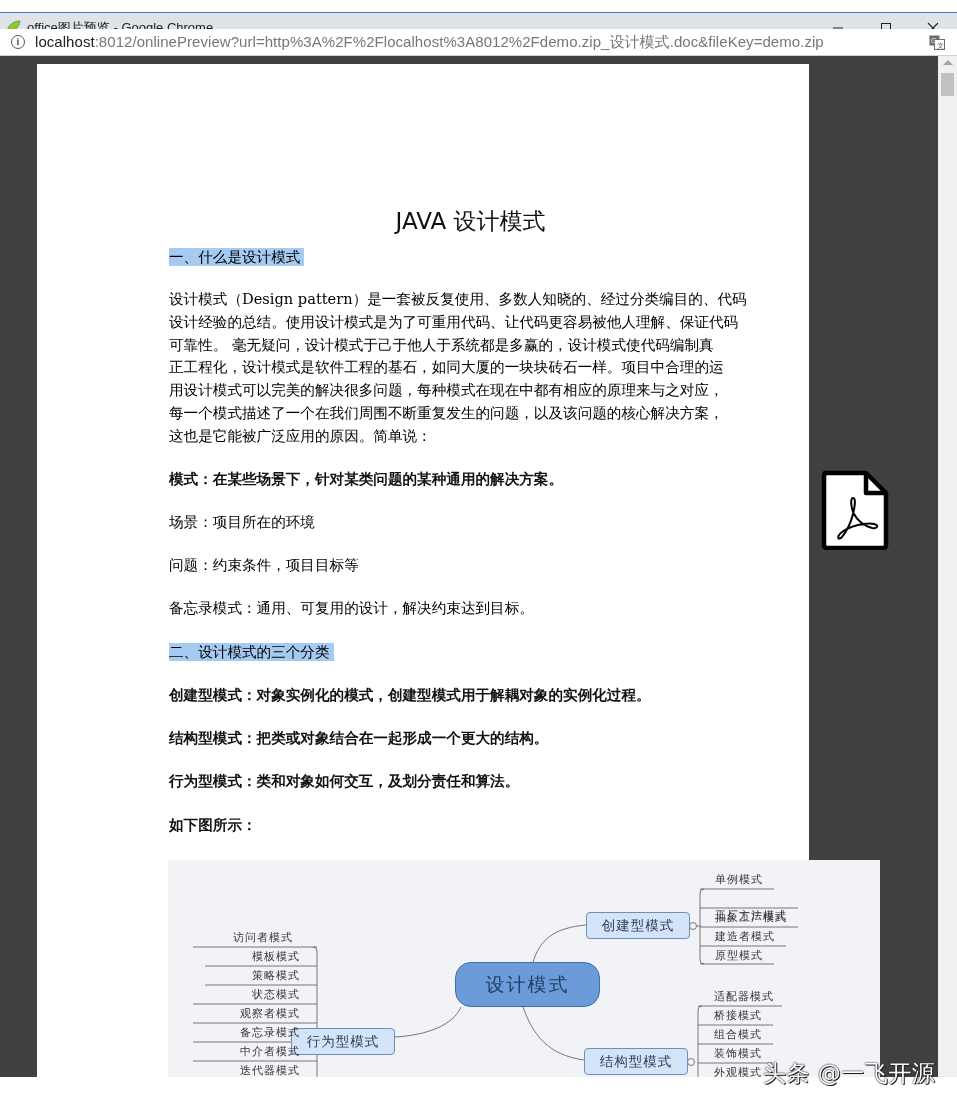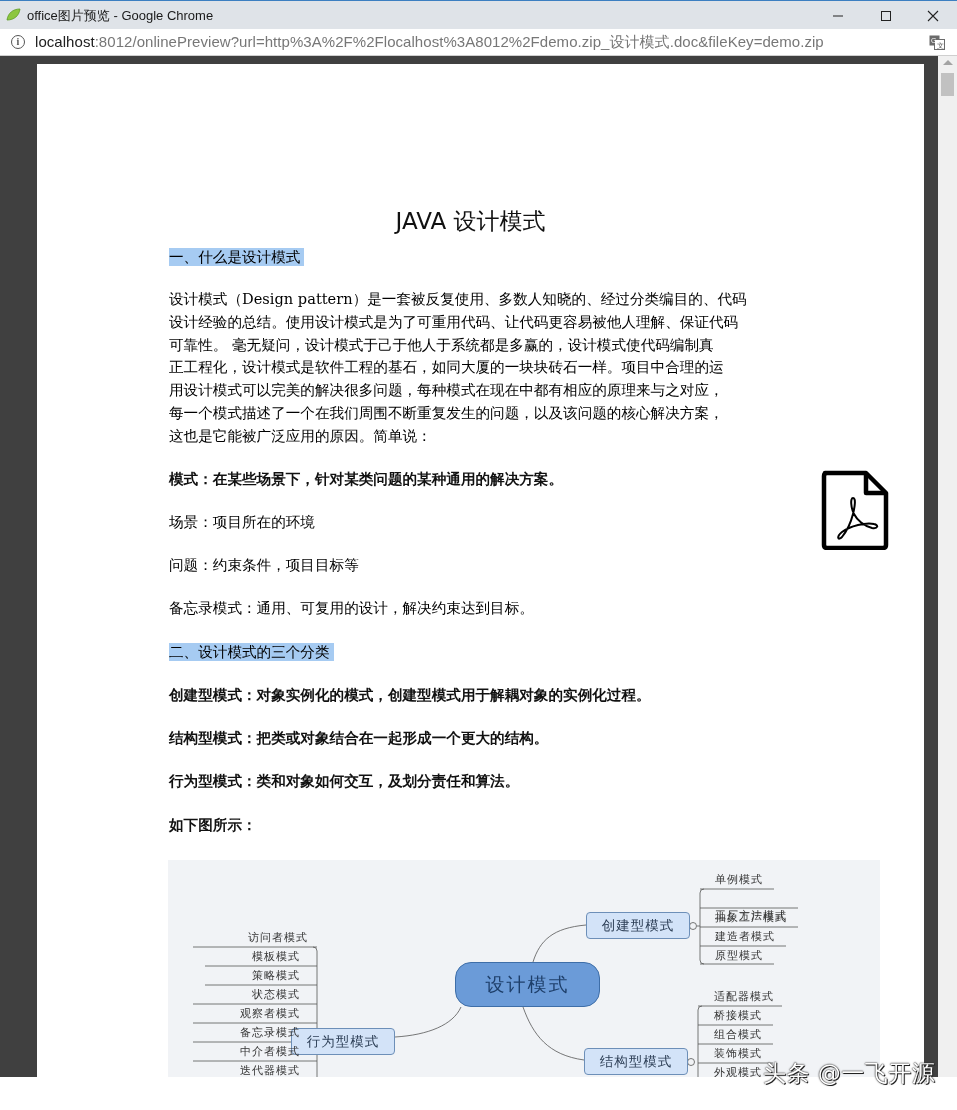--- a/index.html
+++ b/index.html
@@ -1,41 +1,41 @@
 <!DOCTYPE html>
 <html><head>
 <meta charset="utf-8">
 <style>
   * { box-sizing: border-box; margin: 0; padding: 0; }
   html, body { width: 957px; height: 1110px; overflow: hidden; background: #ffffff; }
   body { font-family: "DejaVu Sans", "Liberation Sans", sans-serif; position: relative; }
 
   
-  .titlebar { position: absolute; left: 0; top: 0; width: 957px; height: 29px; background: #dfe3e8; border-top: 1px solid #3c7fc1; display: flex; align-items: center; }
+  .titlebar { position: absolute; left: 0; top: 12px; width: 957px; height: 29px; background: #dfe3e8; border-top: 1px solid #3c7fc1; display: flex; align-items: center; }
   .app-icon { position: absolute; left: 6px; top: 7px; width: 15px; height: 13px; }
   .title-text { position: absolute; left: 27px; top: 6px; font-size: 13px; color: #1a1a1a; font-family: "Liberation Sans", sans-serif; }
   .win-btn { position: absolute; top: 0; width: 46px; height: 29px; display: flex; align-items: center; justify-content: center; color: #222; }
   .win-min { left: 815px; }
   .win-max { left: 863px; }
   .win-close { left: 910px; }
 
   
   .addressbar { position: absolute; left: 0; top: 29px; width: 957px; height: 27px; background: #ffffff; border-bottom: 1px solid #cfcfcf; }
   .info-icon { position: absolute; left: 11px; top: 6px; width: 14px; height: 14px; border: 1.4px solid #555; border-radius: 50%; font-size: 10px; line-height: 11px; text-align: center; color: #555; font-family: "Liberation Serif", serif; font-weight: bold; }
   .url { position: absolute; left: 35px; top: 4px; font-size: 15px; color: #777; font-family: "Liberation Sans", sans-serif; white-space: nowrap; letter-spacing: 0.05px; }
   .url .host { color: #202020; }
   .translate-icon { position: absolute; left: 929px; top: 6px; width: 16px; height: 15px; }
 
   
   .viewer { position: absolute; left: 0; top: 56px; width: 957px; height: 1021px; background: #404040; overflow: hidden; }
   .scrollbar { position: absolute; left: 938px; top: 0; width: 19px; height: 1021px; background: #f0f0f0; }
   .scroll-up { position: absolute; left: 5px; top: 4px; width: 0; height: 0; border-left: 5px solid transparent; border-right: 5px solid transparent; border-bottom: 5px solid #a3a3a3; }
   .scroll-thumb { position: absolute; left: 3px; top: 17px; width: 13px; height: 23px; background: #c1c1c1; }
 
-  .page { position: absolute; left: 37px; top: 8px; width: 887px; height: 1020px; background: #ffffff; }
+  .page { position: absolute; left: 37px; top: 8px; width: 772px; height: 1020px; background: #ffffff; }
 
   .doc-title { position: absolute; left: 0; width: 867px; top: 142px; text-align: center; font-size: 23px; color: #111; font-family: "DejaVu Sans", sans-serif; }
 
   .para { position: absolute; left: 132px; font-family: "DejaVu Serif", serif; font-size: 14.6px; color: #000000; white-space: nowrap; }
   .highlight { background: #a6cbf2; padding: 0 4px 1px 0; }
   .bold { font-weight: bold; color: #111; }
   .body-para { line-height: 22.8px; }
 
   .pdf-icon { position: absolute; left: 783px; top: 406px; width: 70px; height: 80px; }
 
@@ -168,21 +168,21 @@
       <div class="mm-leaf" style="left:547px; top:50px;">抽象工厂模式</div>
       <div class="mm-leaf" style="left:547px; top:69px;">建造者模式</div>
       <div class="mm-leaf" style="left:547px; top:88px;">原型模式</div>
 
       <div class="mm-leaf" style="left:546px; top:129px;">适配器模式</div>
       <div class="mm-leaf" style="left:546px; top:148px;">桥接模式</div>
       <div class="mm-leaf" style="left:546px; top:167px;">组合模式</div>
       <div class="mm-leaf" style="left:546px; top:186px;">装饰模式</div>
       <div class="mm-leaf" style="left:546px; top:205px;">外观模式</div>
 
-      <div class="mm-leaf right-align" style="left:52px; top:70px;">访问者模式</div>
+      <div class="mm-leaf right-align" style="left:37px; top:70px;">访问者模式</div>
       <div class="mm-leaf right-align" style="left:44px; top:89px;">模板模式</div>
       <div class="mm-leaf right-align" style="left:44px; top:108px;">策略模式</div>
       <div class="mm-leaf right-align" style="left:44px; top:127px;">状态模式</div>
       <div class="mm-leaf right-align" style="left:44px; top:146px;">观察者模式</div>
       <div class="mm-leaf right-align" style="left:44px; top:165px;">备忘录模式</div>
       <div class="mm-leaf right-align" style="left:44px; top:184px;">中介者模式</div>
       <div class="mm-leaf right-align" style="left:44px; top:203px;">迭代器模式</div>
     </div>
   </div>
 

